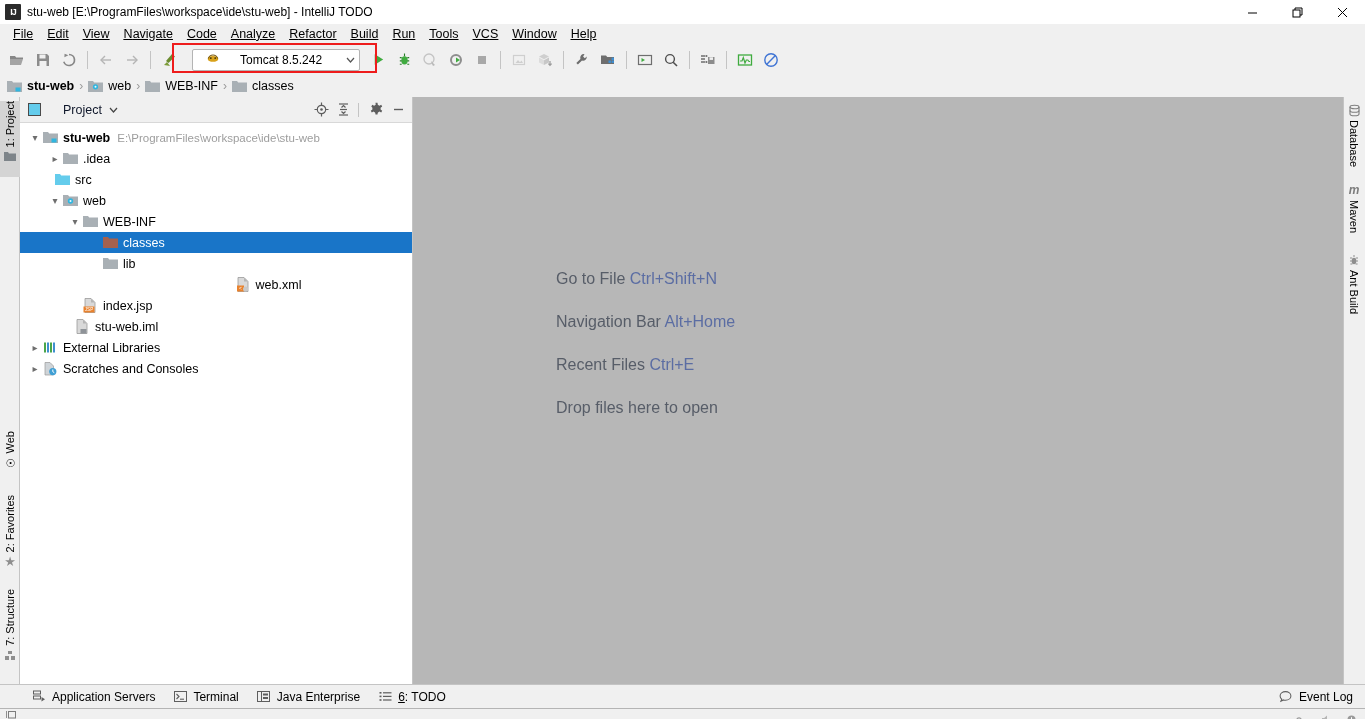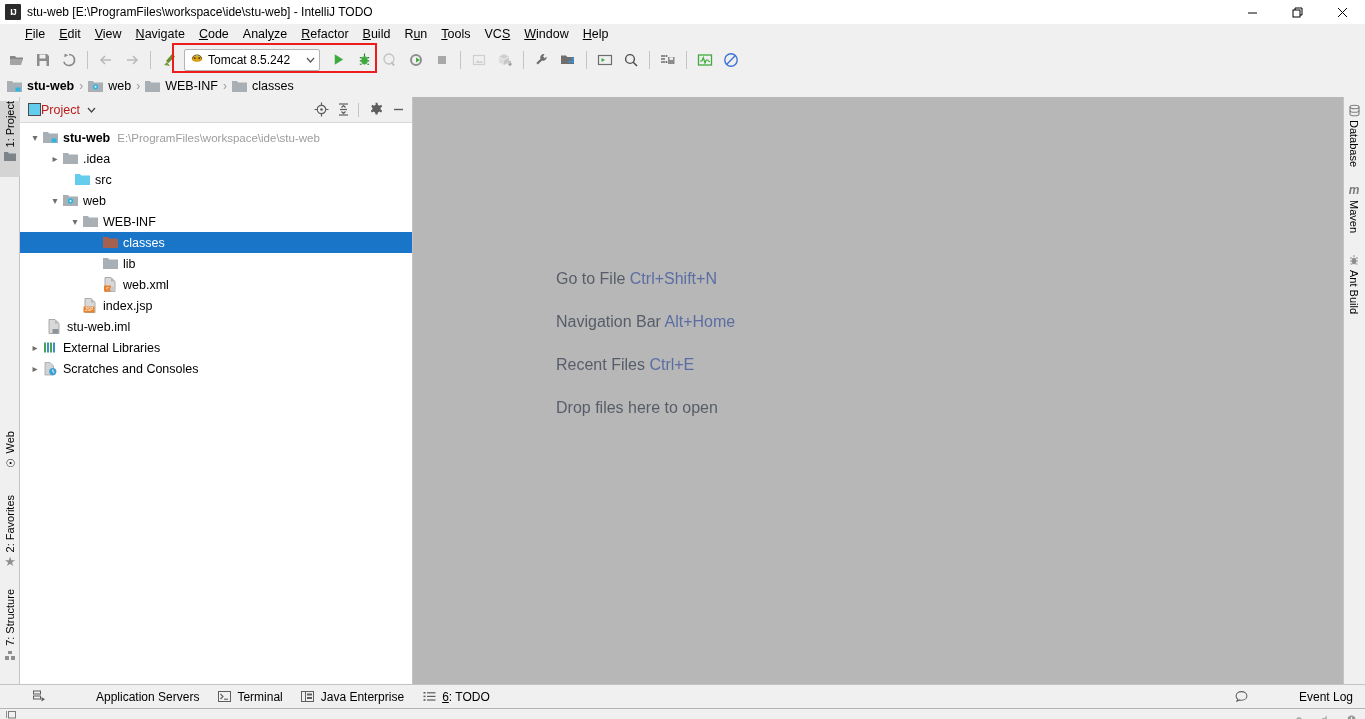--- a/index.html
+++ b/index.html
@@ -27,41 +27,41 @@
   .win-btns { position: absolute; right: 0; top: 0; height: 24px; display: flex; }
   .win-btn {
     width: 45px; height: 24px; display: flex; align-items: center; justify-content: center;
     font-size: 12px; color: #000;
   }
   .win-btn svg { display: block; }
 
   
   .menubar {
     position: absolute; left: 0; top: 24px; width: 1365px; height: 20px;
-    background: #f0f0f0; display: flex; align-items: center; padding-left: 18px;
+    background: #f0f0f0; display: flex; align-items: center; padding-left: 6px; text-decoration: underline;
   }
   .menu-item {
     font-size: 12.5px; color: #000; padding: 2px 7px; line-height: 16px; white-space: nowrap;
   }
   .menu-item u { text-decoration: underline; }
 
   
   .toolbar {
     position: absolute; left: 0; top: 44px; width: 1365px; height: 31px;
     background: #f0f0f0; display: flex; align-items: center; padding-left: 4px;
   }
   .tb-btn {
     width: 24px; height: 24px; display: flex; align-items: center; justify-content: center;
     margin: 0 1px; border-radius: 2px;
   }
   .tb-sep { width: 1px; height: 18px; background: #c4c4c4; margin: 0 5px; }
   .runcfg {
     display: flex; align-items: center; height: 22px; min-width: 136px;
     background: #ffffff; border: 1px solid #b4b4b4; border-radius: 2px;
-    padding: 0 4px 0 5px; margin-left: 2px;
+    padding: 0 4px 0 13px; margin-left: 10px; gap: 16px;
   }
   .runcfg-label { font-size: 12px; color: #000; margin-left: 4px; white-space: nowrap; }
   .runcfg-caret { margin-left: auto; padding-left: 8px; color: #555; font-size: 9px; }
   .redbox {
     position: absolute; left: 172px; top: 43px; width: 205px; height: 30px;
     border: 2px solid #ee1c1c; pointer-events: none; z-index: 40;
   }
   .red-mark { position: absolute; left: 375px; top: 88px; width: 5px; height: 9px; background: #d93b3b; }
 
   
@@ -101,21 +101,21 @@
 
   
   .proj-panel {
     position: absolute; left: 20px; top: 97px; width: 393px; height: 587px;
     background: #ffffff; border-right: 1px solid #c4c4c4;
   }
   .proj-header {
     height: 26px; background: #f0f0f0; display: flex; align-items: center;
     padding: 0 4px 0 8px; border-bottom: 1px solid #d8d8d8;
   }
-  .proj-title { font-size: 12.5px; color: #b91c1c; margin-left: 0; }
+  .proj-title { font-size: 12.5px; color: #0f172a; margin-left: 22px; }
   .proj-caret { margin-left: 7px; color: #444; font-size: 9px; }
   .proj-tools { margin-left: auto; display: flex; align-items: center; }
   .ptool { width: 20px; height: 20px; display: flex; align-items: center; justify-content: center; margin-left: 2px; border-radius: 2px; }
   .ptool-sep { width: 1px; height: 14px; background: #c4c4c4; margin: 0 5px; }
 
   .tree { padding-top: 4px; }
   .trow {
     height: 21px; display: flex; align-items: center; font-size: 12.5px; color: #000;
     white-space: nowrap; padding-right: 6px;
   }
@@ -134,21 +134,21 @@
   .hints { position: absolute; left: 143px; top: 172px; }
   .hint-row { font-size: 16px; color: #575d68; margin-bottom: 23px; line-height: 20px; }
   .hint-key { color: #5b6da3; }
 
   
   .statusbar {
     position: absolute; left: 0; top: 684px; width: 1365px; height: 24px;
     background: #f0f0f0; border-top: 1px solid #c4c4c4; display: flex; align-items: center;
   }
   .sb-item { display: flex; align-items: center; font-size: 12px; color: #000; margin-left: 18px; }
-  .sb-item:first-child { margin-left: 32px; gap: 44px; }
+  .sb-item:first-child { margin-left: 32px; }
   .sb-ico { width: 14px; height: 14px; margin-right: 6px; display: flex; align-items: center; justify-content: center; }
   .sb-right { margin-left: auto; display: flex; align-items: center; padding-right: 12px; justify-content: flex-end; }
   .sb-u { text-decoration: underline; }
 
   
   .taskbar {
     position: absolute; left: 0; top: 708px; width: 1365px; height: 11px;
     background: #f0f0f0; border-top: 1px solid #b4b4b4;
   }
   .tb-ico-l { position: absolute; left: 6px; top: 1px; display: flex; align-items: center; }
@@ -528,21 +528,21 @@
       <div class="trow" style="padding-left:28px;">
         <span class="twist">▸</span>
         <span class="tico">
           <svg width="15" height="13" viewBox="0 0 15 13">
               <path d="M0 1h5l1.2 1.6H15V12H0z" fill="#a9b0b5"></path>
             </svg>
         </span>
         <span class="tlabel">.idea</span>
       </div>
 
-      <div class="trow" style="padding-left:40px;">
+      <div class="trow" style="padding-left:20px;">
         <span class="twist"></span>
         <span class="tico">
           <svg width="15" height="13" viewBox="0 0 15 13">
               <path d="M0 1h5l1.2 1.6H15V12H0z" fill="#64ccec"></path>
             </svg>
         </span>
         <span class="tlabel">src</span>
       </div>
 
       <div class="trow" style="padding-left:28px;">
@@ -580,21 +580,21 @@
       <div class="trow" style="padding-left:68px;">
         <span class="twist"></span>
         <span class="tico">
           <svg width="15" height="13" viewBox="0 0 15 13">
               <path d="M0 1h5l1.2 1.6H15V12H0z" fill="#a9b0b5"></path>
             </svg>
         </span>
         <span class="tlabel">lib</span>
       </div>
 
-      <div class="trow" style="padding-left:68px;">
+      <div class="trow" style="padding-left:96px;justify-content:center;">
         <span class="twist"></span>
         <span class="tico">
           <svg width="14" height="15" viewBox="0 0 14 15">
             <path d="M2 0.5h6l4 4v10H2z" fill="#d9d9d9" stroke="#9a9a9a" stroke-width="0.8"></path>
             <path d="M8 0.5l4 4H8z" fill="#b5b5b5"></path>
             <rect x="1" y="8.5" width="7" height="6" fill="#e8822e"></rect>
             <text x="4.5" y="13.4" font-size="5" fill="#fff" text-anchor="middle" font-family="Liberation Sans">&lt;</text>
             <circle cx="9.5" cy="12" r="2.5" fill="#c9c9c9"></circle>
           </svg>
         </span>
@@ -607,21 +607,21 @@
           <svg width="14" height="15" viewBox="0 0 14 15">
             <path d="M2 0.5h6l4 4v10H2z" fill="#d9d9d9" stroke="#9a9a9a" stroke-width="0.8"></path>
             <path d="M8 0.5l4 4H8z" fill="#b5b5b5"></path>
             <rect x="0.5" y="8.5" width="11" height="6" fill="#e8822e"></rect>
             <text x="6" y="13.3" font-size="4.6" fill="#fff" text-anchor="middle" font-family="Liberation Sans">JSP</text>
           </svg>
         </span>
         <span class="tlabel">index.jsp</span>
       </div>
 
-      <div class="trow" style="padding-left:12px;">
+      <div class="trow" style="padding-left:40px;">
         <span class="twist"></span>
         <span class="tico">
           <svg width="14" height="15" viewBox="0 0 14 15">
             <path d="M2 0.5h6l4 4v10H2z" fill="#d9d9d9" stroke="#9a9a9a" stroke-width="0.8"></path>
             <path d="M8 0.5l4 4H8z" fill="#b5b5b5"></path>
             <rect x="5.5" y="10" width="6" height="4.5" fill="#8e9398"></rect>
           </svg>
         </span>
         <span class="tlabel">stu-web.iml</span>
       </div>

